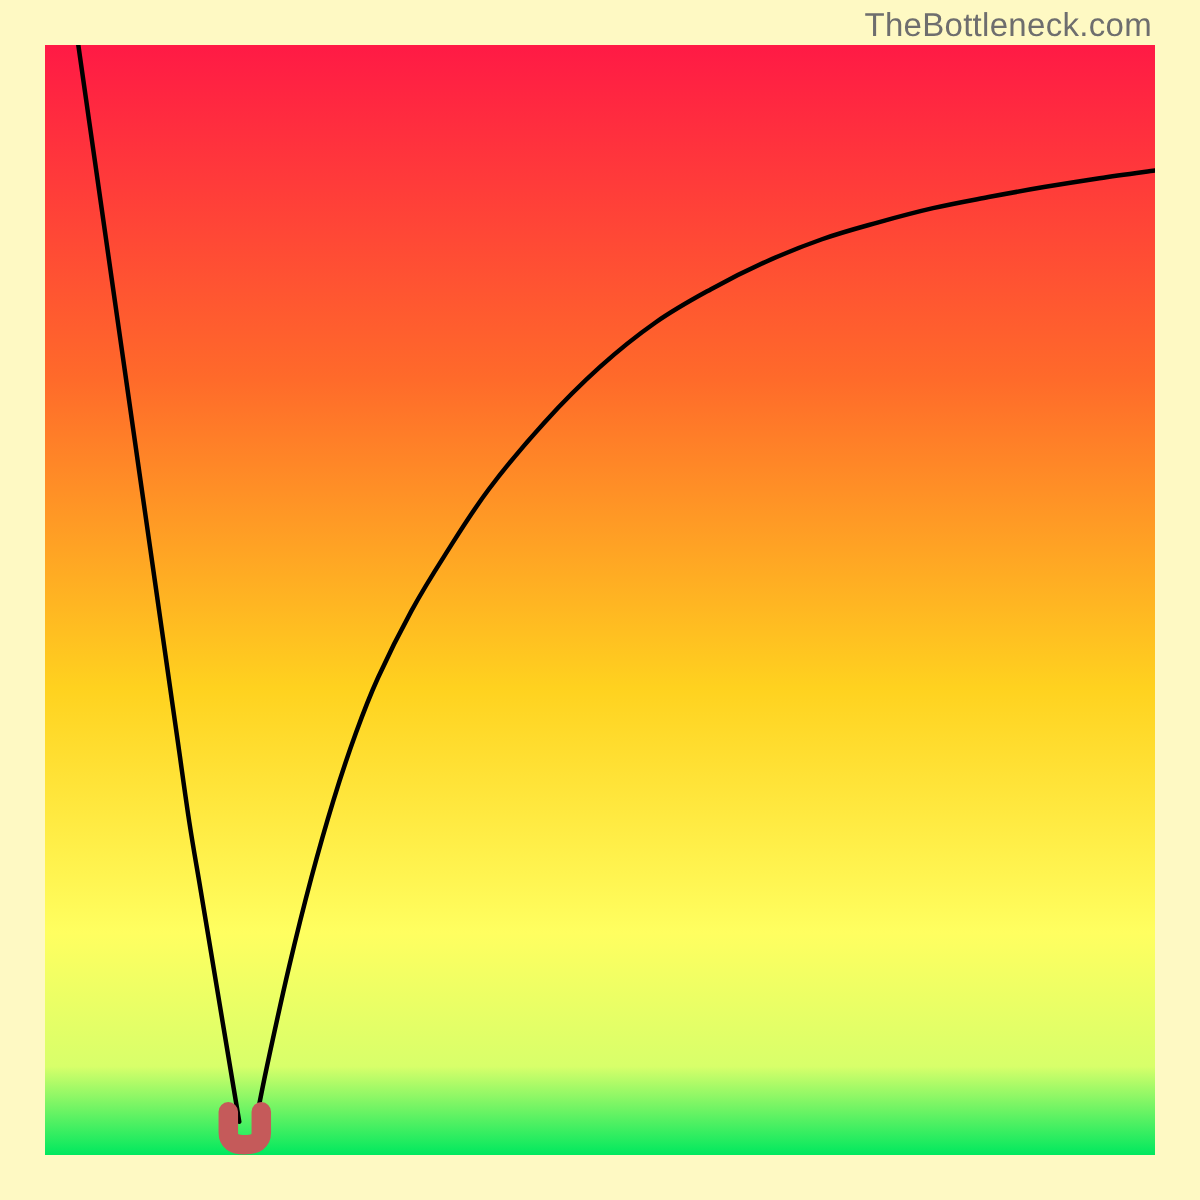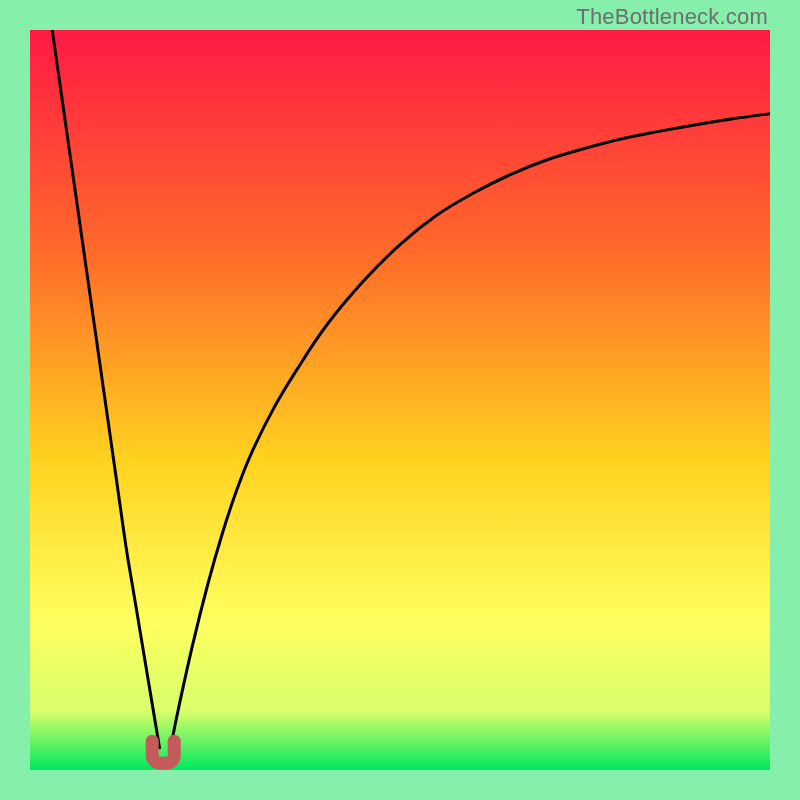--- a/index.html
+++ b/index.html
@@ -7,21 +7,21 @@
     padding: 0;
     width: 800px;
     height: 800px;
     background: #000;
     font-family: Arial, Helvetica, sans-serif;
   }
   .frame {
     position: absolute;
     left: 0; top: 0;
     width: 800px; height: 800px;
-    background: #86efac;
+    background: #fef9c3;
   }
   .plot {
     position: absolute;
     left: 30px;
     top: 30px;
     width: 740px;
     height: 740px;
     overflow: hidden;
   }
   .watermark {

